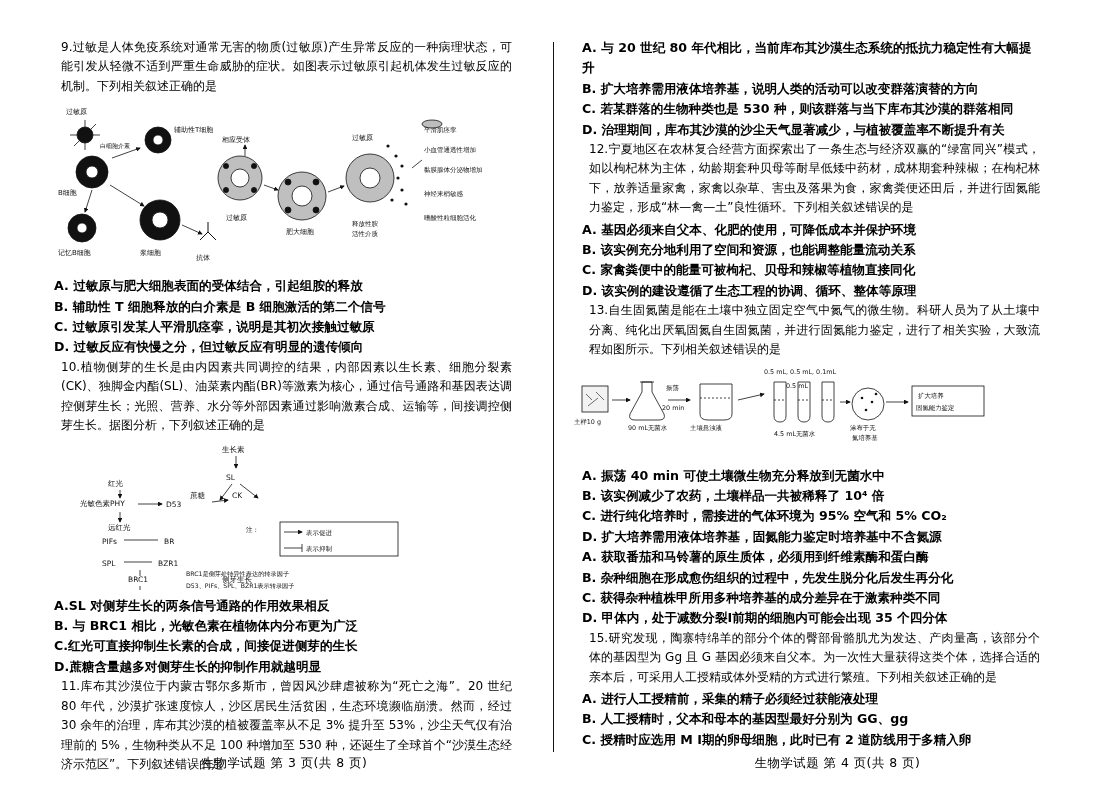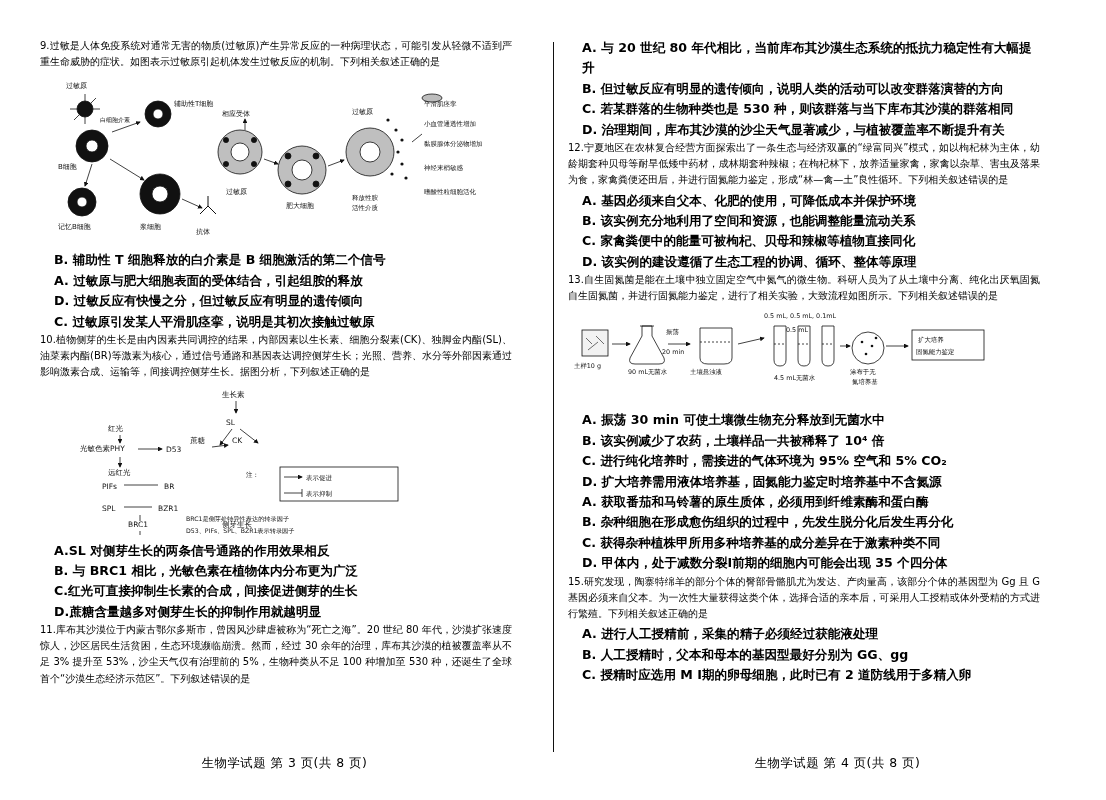--- a/index.html
+++ b/index.html
@@ -7,21 +7,21 @@
     width:1106px;height:800px;background:#ffffff;
     font-family:"DejaVu Sans","Liberation Sans",sans-serif;
     color:#000;overflow:hidden;
   }
   .page{position:relative;width:1106px;height:800px;box-sizing:border-box;padding:38px 40px 0 40px;}
   .divider{position:absolute;left:553px;top:42px;width:0;height:710px;border-left:1px solid #111;}
   .cols{display:flex;gap:0;}
   .col{width:500px;box-sizing:border-box;}
   .col.left{padding-right:28px;}
   .col.right{padding-left:28px;}
-  .q{font-size:10px;line-height:1.62;text-align:justify;margin-bottom:2px;}
+  .q{font-size:12px;line-height:1.62;text-align:justify;margin-bottom:2px;margin-left:21px;}
   .opt{font-size:12.6px;line-height:1.62;padding-left:14px;font-weight:bold;}
   .figure{margin:4px 0 6px 0;}
   .footer{position:absolute;bottom:28px;font-size:12.4px;letter-spacing:.5px;padding-left:8px;}
   .footer.l{left:0;width:553px;text-align:center;}
   .footer.r{left:553px;width:553px;text-align:center;margin-top:20px;}
   svg{display:block;}
 </style>
 </head>
 <body>
 
@@ -120,24 +120,24 @@
             <line x1="372" y1="68" x2="382" y2="60"></line>
           </g>
           <defs>
             <marker id="ar" markerWidth="6" markerHeight="6" refX="5" refY="3" orient="auto">
               <path d="M0,0 L6,3 L0,6 z" fill="#111"></path>
             </marker>
           </defs>
         </svg>
       </div>
 
+      <div class="opt">A. 过敏原与肥大细胞表面的受体结合，引起组胺的释放</div>
       <div class="opt">B. 辅助性 T 细胞释放的白介素是 B 细胞激活的第二个信号</div>
-      <div class="opt">A. 过敏原与肥大细胞表面的受体结合，引起组胺的释放</div>
+      <div class="opt">C. 过敏原引发某人平滑肌痉挛，说明是其初次接触过敏原</div>
       <div class="opt">D. 过敏反应有快慢之分，但过敏反应有明显的遗传倾向</div>
-      <div class="opt">C. 过敏原引发某人平滑肌痉挛，说明是其初次接触过敏原</div>
 
       <div class="q">
         <span>10.</span><span>植物侧芽的生长是由内因素共同调控的结果，内部因素以生长素、细胞分裂素(CK)、独脚金内酯(SL)、油菜素内酯(BR)等激素为核心，通过信号通路和基因表达调控侧芽生长；光照、营养、水分等外部因素通过影响激素合成、运输等，间接调控侧芽生长。据图分析，下列叙述正确的是</span>
       </div>
 
       <div class="figure">
         <svg width="440" height="150" viewBox="0 0 440 150">
           <g stroke="#111" fill="none" stroke-width="0.8" font-size="7.5">
             <text x="182" y="12" fill="#111" stroke="none">生长素</text>
             <line x1="196" y1="16" x2="196" y2="28" marker-end="url(#ar2)"></line>
@@ -190,21 +190,21 @@
       <div class="opt">C.红光可直接抑制生长素的合成，间接促进侧芽的生长</div>
       <div class="opt">D.蔗糖含量越多对侧芽生长的抑制作用就越明显</div>
 
       <div class="q">
         <span>11.</span><span>库布其沙漠位于内蒙古鄂尔多斯市，曾因风沙肆虐被称为“死亡之海”。20 世纪 80 年代，沙漠扩张速度惊人，沙区居民生活贫困，生态环境濒临崩溃。然而，经过 30 余年的治理，库布其沙漠的植被覆盖率从不足 3% 提升至 53%，沙尘天气仅有治理前的 5%，生物种类从不足 100 种增加至 530 种，还诞生了全球首个“沙漠生态经济示范区”。下列叙述错误的是</span>
       </div>
     </div>
 
     <div class="col right">
       <div class="opt">A. 与 20 世纪 80 年代相比，当前库布其沙漠生态系统的抵抗力稳定性有大幅提升</div>
-      <div class="opt">B. 但过敏反应有明显的遗传倾向，说明人类的活动可以改变群落演替的方向</div>
+      <div class="opt">B. 扩大培养需用液体培养基，说明人类的活动可以改变群落演替的方向</div>
       <div class="opt">C. 若某群落的生物种类也是 530 种，则该群落与当下库布其沙漠的群落相同</div>
       <div class="opt">D. 治理期间，库布其沙漠的沙尘天气显著减少，与植被覆盖率不断提升有关</div>
 
       <div class="q">
         <span>12.</span><span>宁夏地区在农林复合经营方面探索出了一条生态与经济双赢的“绿富同兴”模式，如以枸杞林为主体，幼龄期套种贝母等耐旱低矮中药材，成林期套种辣椒；在枸杞林下，放养适量家禽，家禽以杂草、害虫及落果为食，家禽粪便还田后，并进行固氮能力鉴定，形成“林—禽—土”良性循环。下列相关叙述错误的是</span>
       </div>
       <div class="opt">A. 基因必须来自父本、化肥的使用，可降低成本并保护环境</div>
       <div class="opt">B. 该实例充分地利用了空间和资源，也能调整能量流动关系</div>
       <div class="opt">C. 家禽粪便中的能量可被枸杞、贝母和辣椒等植物直接同化</div>
       <div class="opt">D. 该实例的建设遵循了生态工程的协调、循环、整体等原理</div>
@@ -261,21 +261,21 @@
             <text x="348" y="46" fill="#111" stroke="none">固氮能力鉴定</text>
           </g>
           <defs>
             <marker id="ar3" markerWidth="6" markerHeight="6" refX="5" refY="3" orient="auto">
               <path d="M0,0 L6,3 L0,6 z" fill="#111"></path>
             </marker>
           </defs>
         </svg>
       </div>
 
-      <div class="opt">A. 振荡 30 min 可使土壤微生物充分释放到无菌水中</div>
+      <div class="opt">A. 振荡 40 min 可使土壤微生物充分释放到无菌水中</div>
       <div class="opt">B. 该实例减少了农药，土壤样品一共被稀释了 10⁴ 倍</div>
       <div class="opt">C. 进行纯化培养时，需接进的气体环境为 95% 空气和 5% CO₂</div>
       <div class="opt">D. 扩大培养需用液体培养基，固氮能力鉴定时培养基中不含氮源</div>
 
       <div class="opt">A. 获取番茄和马铃薯的原生质体，必须用到纤维素酶和蛋白酶</div>
       <div class="opt">B. 杂种细胞在形成愈伤组织的过程中，先发生脱分化后发生再分化</div>
       <div class="opt">C. 获得杂种植株甲所用多种培养基的成分差异在于激素种类不同</div>
       <div class="opt">D. 甲体内，处于减数分裂Ⅰ前期的细胞内可能会出现 35 个四分体</div>
 
       <div class="q">

